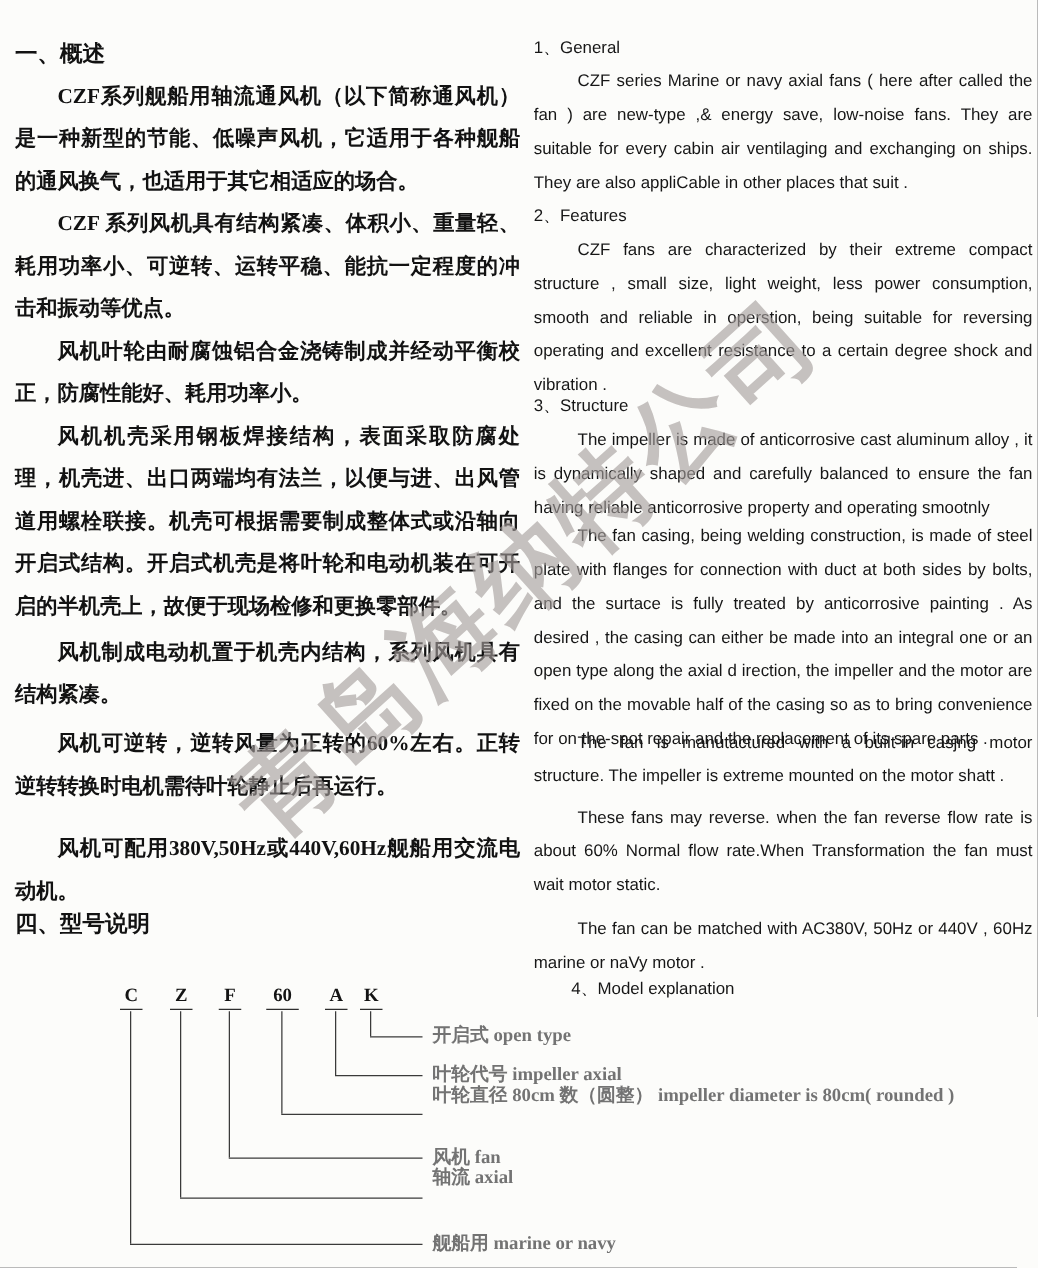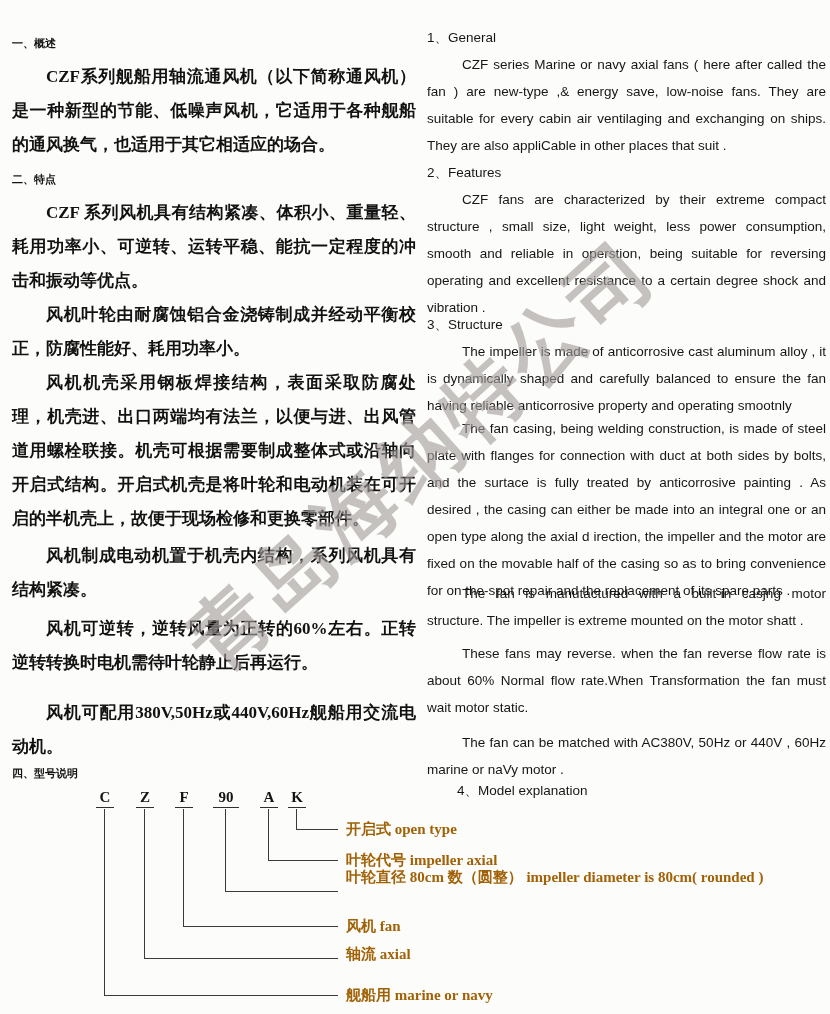--- a/index.html
+++ b/index.html
@@ -17,21 +17,21 @@
   .col-right { position:absolute; left:427px; top:24px; width:399px; }
 
   .zh {
     font-family:"Liberation Serif","DejaVu Serif",serif;
     font-weight:bold;
     font-size:17px;
     line-height:34px;
     text-align:justify;
     color:#121212;
   }
-  .zh-h { font-size:11px; text-align:left; }
+  .zh-h { font-size:18px; text-align:left; }
   .zh-p { text-indent:2em; }
 
   .en {
     font-family:"Liberation Sans","DejaVu Sans",sans-serif;
     font-size:13.5px;
     line-height:27px;
     text-align:justify;
     color:#161616;
   }
   .en-h { text-align:left; }
@@ -73,32 +73,31 @@
     text-align:center;
     border-bottom:1.5px solid #2e2e2e;
     padding-bottom:1px;
   }
   .vline { position:absolute; width:1.4px; background:#3a3a3a; }
   .hline { position:absolute; height:1.4px; background:#3a3a3a; }
   .d-label {
     position:absolute; left:346px;
     font-family:"Liberation Serif","DejaVu Serif",serif;
     font-weight:bold; font-size:15px; line-height:22px;
-    white-space:nowrap; color:#a16207;
+    white-space:nowrap; color:#737373;
   }
 </style>
 </head>
 <body>
 
 <div class="page">
 
   <div class="col-left">
     <div class="zh zh-h">一、概述</div>
     <p class="zh zh-p">CZF系列舰船用轴流通风机（以下简称通风机）是一种新型的节能、低噪声风机，它适用于各种舰船的通风换气，也适用于其它相适应的场合。</p>
-    <div class="zh zh-h">二、特点</div>
     <p class="zh zh-p">CZF 系列风机具有结构紧凑、体积小、重量轻、耗用功率小、可逆转、运转平稳、能抗一定程度的冲击和振动等优点。</p>
     <p class="zh zh-p">风机叶轮由耐腐蚀铝合金浇铸制成并经动平衡校正，防腐性能好、耗用功率小。</p>
     <p class="zh zh-p">风机机壳采用钢板焊接结构，表面采取防腐处理，机壳进、出口两端均有法兰，以便与进、出风管道用螺栓联接。机壳可根据需要制成整体式或沿轴向开启式结构。开启式机壳是将叶轮和电动机装在可开启的半机壳上，故便于现场检修和更换零部件。</p>
     <p class="zh zh-p mt3">风机制成电动机置于机壳内结构，系列风机具有结构紧凑。</p>
     <p class="zh zh-p mt5">风机可逆转，逆转风量为正转的60%左右。正转逆转转换时电机需待叶轮静止后再运行。</p>
     <p class="zh zh-p mt16">风机可配用380V,50Hz或440V,60Hz舰船用交流电动机。</p>
     <div class="zh zh-h mtm8">四、型号说明</div>
   </div>
 
   <div class="col-right">
@@ -115,21 +114,21 @@
     <div class="en en-h mtm6 ind30">4、Model explanation</div>
   </div>
 
   <div class="watermark">青岛海纳特公司</div>
 
   <div class="diagram">
 
     <span class="code-letter" style="left:96px;  width:18px;">C</span>
     <span class="code-letter" style="left:136px; width:18px;">Z</span>
     <span class="code-letter" style="left:175px; width:18px;">F</span>
-    <span class="code-letter" style="left:213px; width:26px;">90</span>
+    <span class="code-letter" style="left:213px; width:26px;">60</span>
     <span class="code-letter" style="left:260px; width:18px;">A</span>
     <span class="code-letter" style="left:288px; width:18px;">K</span>
 
     <div class="vline" style="left:104px; top:26px; height:186px;"></div>
     <div class="vline" style="left:144px; top:26px; height:149px;"></div>
     <div class="vline" style="left:183px; top:26px; height:117px;"></div>
     <div class="vline" style="left:225px; top:26px; height:82px;"></div>
     <div class="vline" style="left:268px; top:26px; height:51px;"></div>
     <div class="vline" style="left:296px; top:26px; height:20px;"></div>
 
@@ -137,17 +136,17 @@
     <div class="hline" style="left:268px; top:77px;  width:70px;"></div>
     <div class="hline" style="left:225px; top:108px; width:113px;"></div>
     <div class="hline" style="left:183px; top:143px; width:155px;"></div>
     <div class="hline" style="left:144px; top:175px; width:194px;"></div>
     <div class="hline" style="left:104px; top:212px; width:234px;"></div>
 
     <div class="d-label" style="top:35px;">开启式 open type</div>
     <div class="d-label" style="top:66px;">叶轮代号 impeller axial</div>
     <div class="d-label" style="top:83px;font-family:Liberation Serif, serif;">叶轮直径 80cm 数（圆整）  impeller diameter is 80cm( rounded )</div>
     <div class="d-label" style="top:132px;">风机 fan</div>
-    <div class="d-label" style="top:160px;">轴流 axial</div>
+    <div class="d-label" style="top:148px;">轴流 axial</div>
     <div class="d-label" style="top:201px;">舰船用  marine or navy</div>
   </div>
 
 </div>
 
 </body></html>

